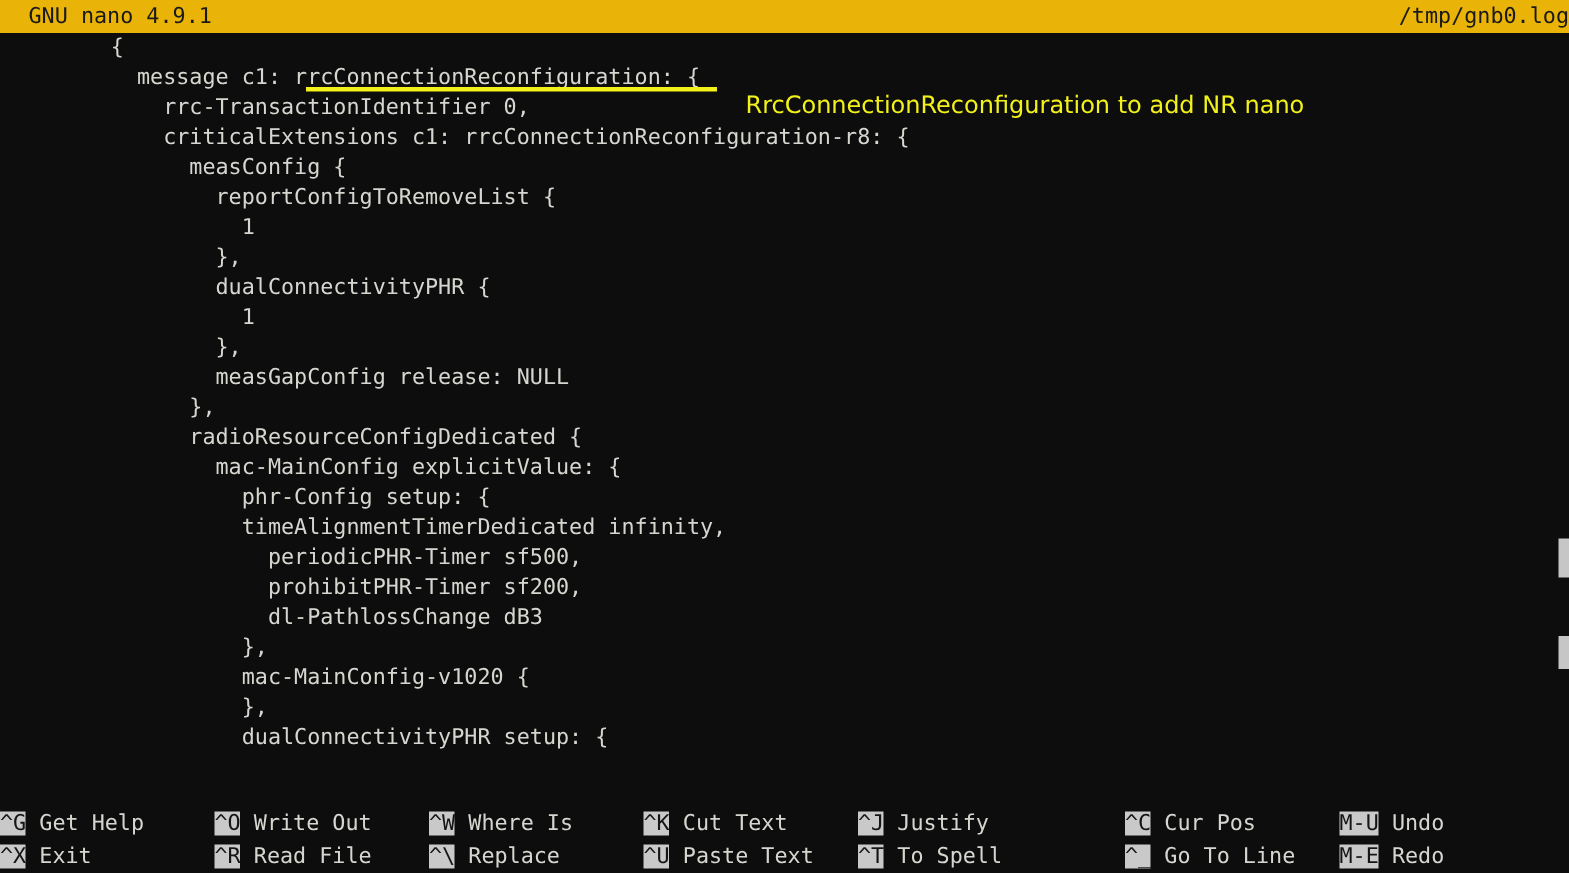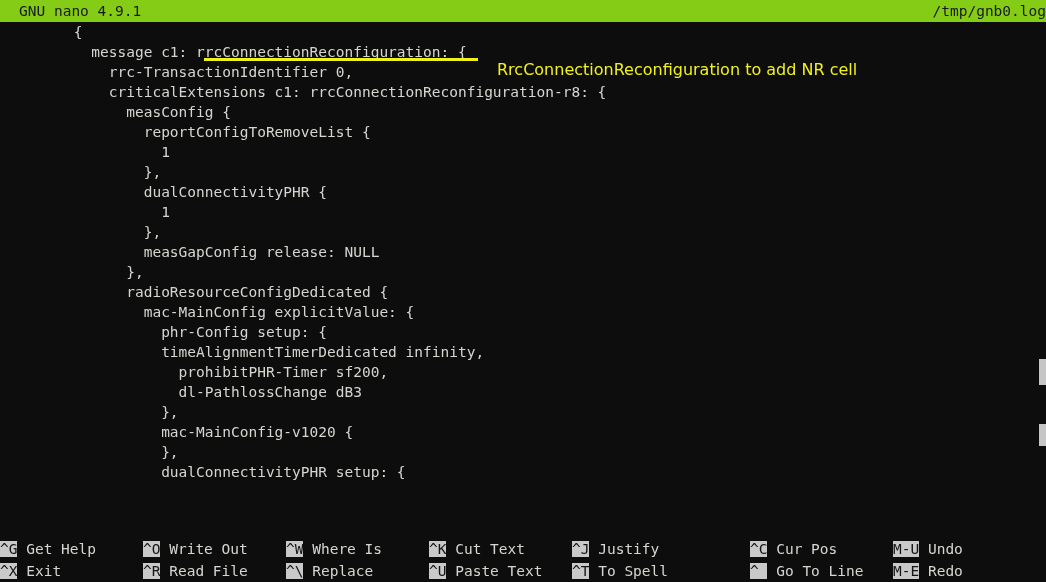--- a/index.html
+++ b/index.html
@@ -23,21 +23,21 @@
     overflow: hidden;
   }
 
   
   .titlebar {
     position: absolute;
     left: 0;
     top: 0;
     width: 1046px;
     height: 22px;
-    background: #84cc16;
+    background: #eab308;
     color: #1a1a1a;
     font-size: 14.5px;
     line-height: 22px;
     white-space: pre;
   }
   .titlebar .tb-version {
     position: absolute;
     left: 19px;
     top: 0;
   }
@@ -171,29 +171,30 @@
         <div class="code-line">                },</div>
         <div class="code-line">                dualConnectivityPHR {</div>
         <div class="code-line">                  1</div>
         <div class="code-line">                },</div>
         <div class="code-line">                measGapConfig release: NULL</div>
         <div class="code-line">              },</div>
         <div class="code-line">              radioResourceConfigDedicated {</div>
         <div class="code-line">                mac-MainConfig explicitValue: {</div>
         <div class="code-line">                  phr-Config setup: {</div>
         <div class="code-line">                  timeAlignmentTimerDedicated infinity,</div>
+        <div class="code-line">                    periodicPHR-Timer sf500,</div>
         <div class="code-line">                    prohibitPHR-Timer sf200,</div>
         <div class="code-line">                    dl-PathlossChange dB3</div>
         <div class="code-line">                  },</div>
         <div class="code-line">                  mac-MainConfig-v1020 {</div>
         <div class="code-line">                  },</div>
         <div class="code-line">                  dualConnectivityPHR setup: {</div>
       </div>
 
-    <div class="annotation">RrcConnectionReconfiguration to add NR cell</div>
+    <div class="annotation">RrcConnectionReconfiguration to add NR nano</div>
   </div>
 
   <div class="scroll-mark m1"></div>
   <div class="scroll-mark m2"></div>
 
   <div class="shortcutbar">
     <div class="sc-row row1" id="sc-row1"><span class="sc-item" style="left: 0px;"><span class="sc-key">^G</span><span class="sc-label"> Get Help</span></span><span class="sc-item" style="left: 143px;"><span class="sc-key">^O</span><span class="sc-label"> Write Out</span></span><span class="sc-item" style="left: 286px;"><span class="sc-key">^W</span><span class="sc-label"> Where Is</span></span><span class="sc-item" style="left: 429px;"><span class="sc-key">^K</span><span class="sc-label"> Cut Text</span></span><span class="sc-item" style="left: 572px;"><span class="sc-key">^J</span><span class="sc-label"> Justify</span></span><span class="sc-item" style="left: 750px;"><span class="sc-key">^C</span><span class="sc-label"> Cur Pos</span></span><span class="sc-item" style="left: 893px;"><span class="sc-key">M-U</span><span class="sc-label"> Undo</span></span></div>
     <div class="sc-row row2" id="sc-row2"><span class="sc-item" style="left: 0px;"><span class="sc-key">^X</span><span class="sc-label"> Exit</span></span><span class="sc-item" style="left: 143px;"><span class="sc-key">^R</span><span class="sc-label"> Read File</span></span><span class="sc-item" style="left: 286px;"><span class="sc-key">^\</span><span class="sc-label"> Replace</span></span><span class="sc-item" style="left: 429px;"><span class="sc-key">^U</span><span class="sc-label"> Paste Text</span></span><span class="sc-item" style="left: 572px;"><span class="sc-key">^T</span><span class="sc-label"> To Spell</span></span><span class="sc-item" style="left: 750px;"><span class="sc-key">^_</span><span class="sc-label"> Go To Line</span></span><span class="sc-item" style="left: 893px;"><span class="sc-key">M-E</span><span class="sc-label"> Redo</span></span></div>
   </div>
 

